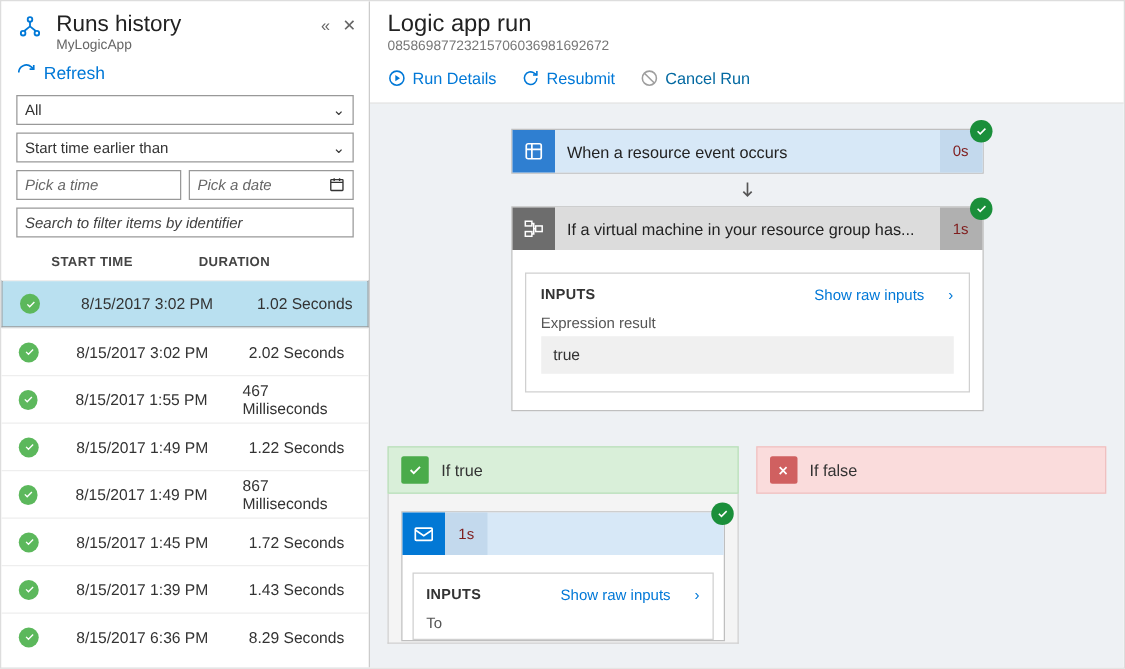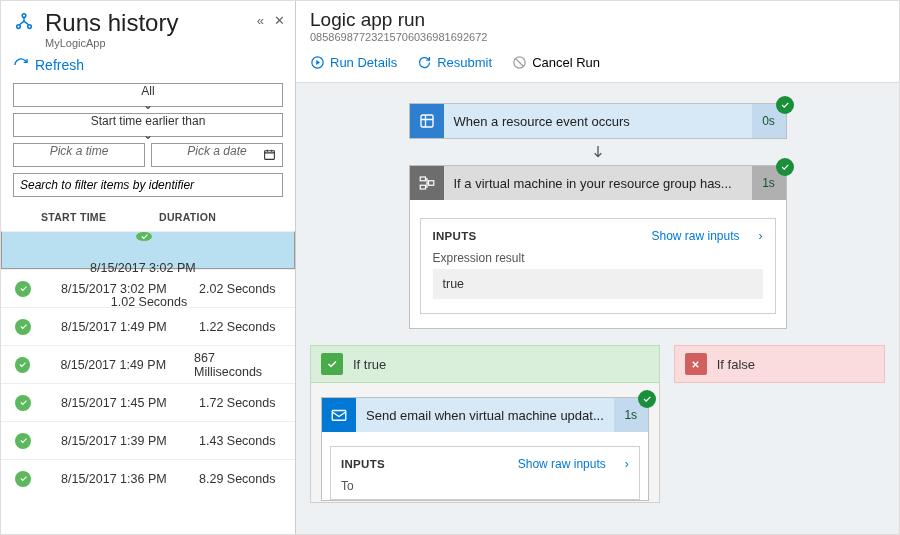--- a/index.html
+++ b/index.html
@@ -1,78 +1,78 @@
 <!DOCTYPE html>
 <html><head>
 <meta charset="utf-8">
 <style>
   * { box-sizing: border-box; margin: 0; padding: 0; font-family: "Segoe UI", Arial, sans-serif; }
   body { width: 900px; height: 535px; display: flex; background: #fff; color: #333; font-size: 13px; overflow: hidden; border:1px solid #ddd;}
   
   .left { width: 295px; border-right: 1px solid #ccc; display: flex; flex-direction: column; }
   .left-header { display: flex; align-items: flex-start; padding: 8px 10px 4px 10px; }
   .logo-icon { width: 26px; height: 26px; margin-right: 8px; display:flex; align-items:center; justify-content:center; color:#0078d7;}
-  .left-title { font-size: 24px; font-weight: 400; color:#222; }
+  .left-title { font-size: 18px; font-weight: 400; color:#222; }
   .left-sub { font-size: 11px; color: #666; }
   .left-header .spacer { flex: 1; }
   .hdr-btns { display:flex; gap:10px; color:#666; padding-top:4px;}
   .hdr-btns span { cursor:pointer; }
   .refresh { display:flex; align-items:center; gap:6px; padding:4px 12px 10px 12px; color:#0078d7; cursor:pointer; font-size:14px; }
   .filters { padding: 0 12px; display:flex; flex-direction:column; gap:6px; }
-  .sel, .inp { border:1px solid #999; background:#fff; height:24px; font-size:12px; padding:0 6px; display:flex; align-items:center; justify-content:space-between; cursor:pointer;flex-direction:column;}
+  .sel, .inp { border:1px solid #999; background:#fff; height:24px; font-size:12px; padding:0 6px; display:flex; align-items:center; justify-content:space-between; cursor:pointer;}
   .sel .chev { color:#333; }
   .row2 { display:flex; gap:6px; }
   .row2 .inp { flex:1; font-style:italic; color:#666; }
   .inp.date { position:relative; }
   .cal-icon { position:absolute; right:6px; top:4px; color:#333; }
-  .search-inp { border:1px solid #999; height:24px; font-size:12px; padding:0 6px; font-style:italic; color:#000000; display:flex; align-items:center;}
+  .search-inp { border:1px solid #999; height:24px; font-size:12px; padding:0 6px; font-style:italic; color:#404040; display:flex; align-items:center;}
   .tbl { margin-top:14px; flex:1; overflow:hidden;}
   .tbl-head { display:flex; padding:0 12px 8px 40px; font-size:10.5px; font-weight:600; color:#444; letter-spacing:.3px;}
   .col-start { width:118px; }
   .tbl-body { }
   .trow { display:flex; align-items:center; height:38px; padding:0 12px 0 14px; border-top:1px solid #eee; cursor:pointer; font-size:12.5px;gap:20px;}
   .trow.sel { background:#b9e0f0; }
   .status-dot { width:16px; height:16px; border-radius:50%; background:#5cb85c; display:flex; align-items:center; justify-content:center; margin-right:10px;}
   .status-dot svg { stroke:#fff; }
   .c-start { width:118px; color:#333;}
   .c-dur { color:#333;}
   
   .right { flex:1; display:flex; flex-direction:column; }
   .r-head { padding:8px 14px 2px 14px; }
   .r-title { font-size:19px; color:#222; }
   .r-sub { font-size:11px; color:#777; }
   .r-toolbar { display:flex; gap:20px; padding:10px 14px 12px 14px; border-bottom:1px solid #ddd; font-size:13px;}
   .tbtn { display:flex; align-items:center; gap:5px; color:#0078d7; cursor:pointer;}
-  .tbtn.disabled { color:#000000; cursor:default;}
+  .tbtn.disabled { color:#0369a1; cursor:default;}
   .canvas { flex:1; background:#eef1f4; padding:20px 14px 0 14px; overflow:hidden; position:relative;}
   .col-center { display:flex; flex-direction:column; align-items:center; }
   .node { width:378px; background:#fff; border:1px solid #bfbfbf; position:relative; }
   .node-head { display:flex; align-items:center; height:34px; }
   .node-icon { width:34px; height:34px; display:flex; align-items:center; justify-content:center; color:#fff; font-size:15px;}
   .ni-blue { background:#2f7fd1; }
   .ni-gray { background:#6d6d6d; }
   .ni-out { background:#0278d5; }
   .node-label { flex:1; padding:0 10px; font-size:13px; color:#222; white-space:nowrap; overflow:hidden; text-overflow:ellipsis;}
-  .node-time { width:34px; text-align:center; font-size:12px; color:#14532d;}
+  .node-time { width:34px; text-align:center; font-size:12px; color:#7f1d1d;}
   .node.n1 .node-head { background:#d7e8f7; }
   .node.n1 .node-time { background:#c3d9ed; height:34px; line-height:34px;}
   .node.n2 .node-head { background:#dcdcdc; }
   .node.n2 .node-time { background:#b0b0b0; height:34px; line-height:34px;}
   .badge-ok { position:absolute; top:-8px; right:-8px; width:18px; height:18px; border-radius:50%; background:#1a8f3a; display:flex; align-items:center; justify-content:center;}
   .badge-ok svg { stroke:#fff; }
   .arrow { height:26px; display:flex; align-items:center; justify-content:center; color:#555;}
   .panel-body { padding:18px 10px 14px 10px; }
   .io-box { border:1px solid #d0d0d0; padding:10px 12px 14px 12px; }
   .io-head { display:flex; justify-content:space-between; align-items:center; margin-bottom:8px;}
   .io-title { font-size:11.5px; font-weight:700; color:#333; letter-spacing:.3px;}
   .io-link { color:#0078d7; font-size:12px; cursor:pointer; display:flex; align-items:center; gap:19px;}
   .expr-label { font-size:12px; color:#555; margin-bottom:4px;}
   .expr-val { background:#f0f0f0; padding:8px 10px; font-size:12.5px; color:#333;}
   
-  .branches { display:flex; gap:14px; margin-top:16px; width:100%;}
+  .branches { display:flex; gap:14px; margin-top:28px; width:100%;}
   .branch { flex:1; }
   .branch-head { height:38px; display:flex; align-items:center; padding:0 10px; gap:10px; font-size:13px; position:relative;}
   .bh-true { background:#d9efd9; border:1px solid #b9deb9; color:#333;}
   .bh-false { background:#fadcdc; border:1px solid #efc0c0; color:#333;}
   .bh-icon { width:22px; height:22px; display:flex; align-items:center; justify-content:center; color:#fff; border-radius:2px;}
   .bh-true .bh-icon { background:#4aab4a;}
   .bh-false .bh-icon { background:#d06060;}
   .branch-body { border:1px solid #cfcfcf; border-top:none; background:#f4f4f4; padding:14px 10px 0 10px; min-height:120px;}
   .subnode { background:#fff; border:1px solid #bfbfbf; position:relative;}
   .subnode .node-head { background:#d7e8f7; }
@@ -164,20 +164,29 @@
           </div>
           <div class="c-start">8/15/2017 3:02 PM</div>
           <div class="c-dur">2.02 Seconds</div>
         </div>
         <div class="trow">
           <div class="status-dot">
             <svg width="9" height="9" viewBox="0 0 24 24" fill="none" stroke-width="3">
               <path d="M5 12l5 5L20 7"></path>
             </svg>
           </div>
+          <div class="c-start">8/15/2017 1:55 PM</div>
+          <div class="c-dur">467 Milliseconds</div>
+        </div>
+        <div class="trow">
+          <div class="status-dot">
+            <svg width="9" height="9" viewBox="0 0 24 24" fill="none" stroke-width="3">
+              <path d="M5 12l5 5L20 7"></path>
+            </svg>
+          </div>
           <div class="c-start">8/15/2017 1:49 PM</div>
           <div class="c-dur">1.22 Seconds</div>
         </div>
         <div class="trow">
           <div class="status-dot">
             <svg width="9" height="9" viewBox="0 0 24 24" fill="none" stroke-width="3">
               <path d="M5 12l5 5L20 7"></path>
             </svg>
           </div>
           <div class="c-start">8/15/2017 1:49 PM</div>
@@ -200,21 +209,21 @@
           </div>
           <div class="c-start">8/15/2017 1:39 PM</div>
           <div class="c-dur">1.43 Seconds</div>
         </div>
         <div class="trow">
           <div class="status-dot">
             <svg width="9" height="9" viewBox="0 0 24 24" fill="none" stroke-width="3">
               <path d="M5 12l5 5L20 7"></path>
             </svg>
           </div>
-          <div class="c-start">8/15/2017 1:36 PM</div>
+          <div class="c-start">8/15/2017 6:36 PM</div>
           <div class="c-dur">8.29 Seconds</div>
         </div>
       </div>
   </div>
 </div>
 
 <div class="right">
   <div class="r-head">
     <div class="r-title">Logic app run</div>
     <div class="r-sub">08586987723215706036981692672</div>
@@ -320,21 +329,20 @@
                   <path d="M5 12l5 5L20 7"></path>
                 </svg>
               </div>
             <div class="node-head">
               <div class="node-icon ni-out">
                 <svg width="18" height="18" viewBox="0 0 24 24" fill="none" stroke="#fff" stroke-width="1.8">
                     <rect x="3" y="6" width="18" height="13" rx="1"></rect>
                     <path d="M3 8l9 6 9-6"></path>
                   </svg>
               </div>
-              <div class="node-label">Send email when virtual machine updat...</div>
               <div class="node-time">1s</div>
             </div>
             <div class="sub-body">
               <div class="io-box">
                 <div class="io-head">
                   <div class="io-title">INPUTS</div>
                   <div class="io-link">
                     <span>Show raw inputs</span>
                     <span>›</span>
                   </div>

